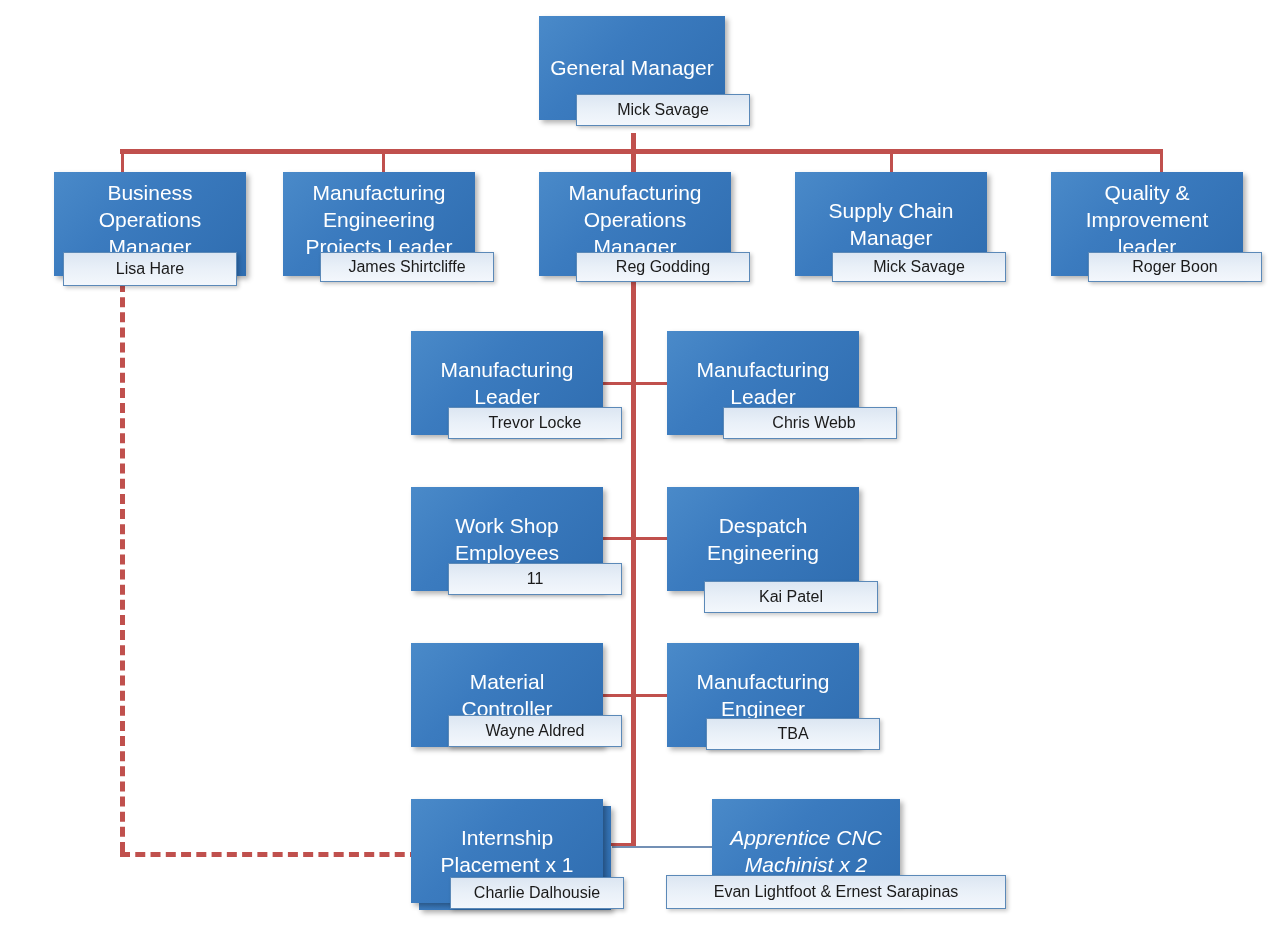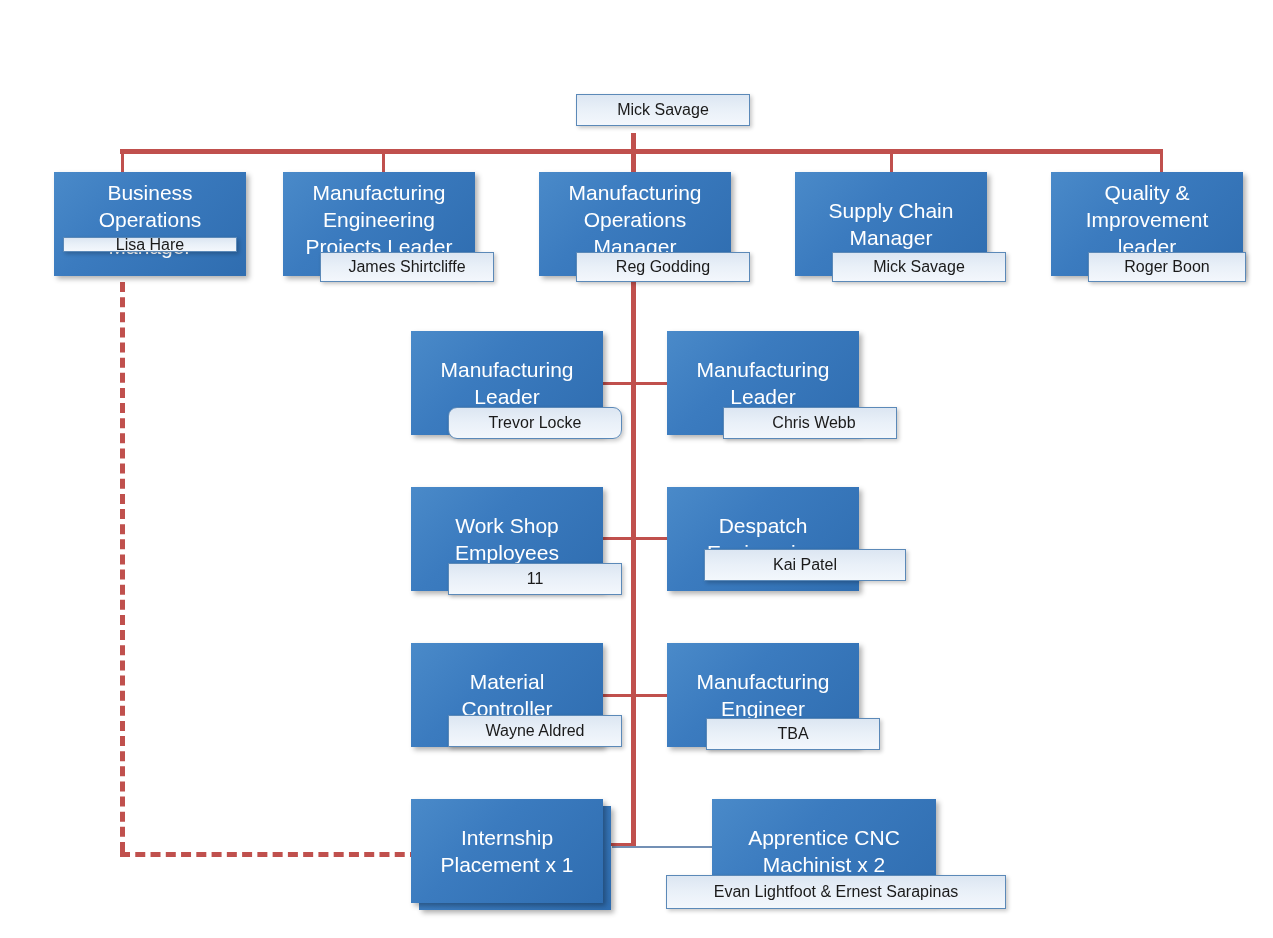--- a/index.html
+++ b/index.html
@@ -119,30 +119,33 @@
   <div class="line line-thin-h" style="left:600px; top:694px; width:34px;"></div>
   <div class="line line-thin-h" style="left:631px; top:694px; width:42px;"></div>
 
   <div class="line line-thin-h" style="left:608px; top:843px; width:28px;"></div>
 
   <div class="line-blue" style="left:612px; top:846px; width:100px;"></div>
 
   <div class="dashed-v" style="left:120px; top:282px; height:570px;"></div>
   <div class="dashed-h" style="left:120px; top:852px; width:300px;"></div>
 
+  <div class="node" style="left:539px; top:16px; width:186px; height:104px;">
+    <div class="node-title">General Manager</div>
+  </div>
   <div class="plate" style="left:576px; top:94px; width:174px; height:32px;">
     <span>Mick Savage</span>
   </div>
 
   <div class="node" style="left:26px; top:172px; width:192px; height:104px;margin-left:28px;">
     <div class="node-title tall">Business
 Operations
 Manager</div>
   </div>
-  <div class="plate" style="left:63px; top:237px; width:174px; height:15px;">
+  <div class="plate" style="left:63px; top:252px; width:174px; height:34px;">
     <span>Lisa Hare</span>
   </div>
 
   <div class="node" style="left:283px; top:172px; width:192px; height:104px;">
     <div class="node-title tall">Manufacturing
 Engineering
 Projects Leader</div>
   </div>
   <div class="plate" style="left:320px; top:252px; width:174px; height:30px;">
     <span>James Shirtcliffe</span>
@@ -163,29 +166,29 @@
   </div>
   <div class="plate" style="left:832px; top:252px; width:174px; height:30px;">
     <span>Mick Savage</span>
   </div>
 
   <div class="node" style="left:1051px; top:172px; width:192px; height:104px;padding-left:12px;">
     <div class="node-title tall">Quality &amp;
 Improvement
 leader</div>
   </div>
-  <div class="plate" style="left:1088px; top:252px; width:158px; height:30px;">
+  <div class="plate" style="left:1088px; top:252px; width:174px; height:30px;">
     <span>Roger Boon</span>
   </div>
 
   <div class="node" style="left:411px; top:331px; width:192px; height:104px;">
     <div class="node-title">Manufacturing
 Leader</div>
   </div>
-  <div class="plate" style="left:448px; top:407px; width:174px; height:32px;border-radius:9px;">
+  <div class="plate" style="left:448px; top:407px; width:174px; height:32px;">
     <span>Trevor Locke</span>
   </div>
 
   <div class="node" style="left:667px; top:331px; width:192px; height:104px;">
     <div class="node-title">Manufacturing
 Leader</div>
   </div>
   <div class="plate" style="left:723px; top:407px; width:174px; height:32px;padding-left:8px;">
     <span>Chris Webb</span>
   </div>
@@ -195,21 +198,21 @@
 Employees</div>
   </div>
   <div class="plate" style="left:448px; top:563px; width:174px; height:32px;">
     <span>11</span>
   </div>
 
   <div class="node" style="left:667px; top:487px; width:192px; height:104px;">
     <div class="node-title">Despatch
 Engineering</div>
   </div>
-  <div class="plate" style="left:704px; top:549px; width:202px; height:32px;">
+  <div class="plate" style="left:704px; top:581px; width:174px; height:32px;">
     <span>Kai Patel</span>
   </div>
 
   <div class="node" style="left:411px; top:643px; width:192px; height:104px;">
     <div class="node-title">Material
 Controller</div>
   </div>
   <div class="plate" style="left:448px; top:715px; width:174px; height:32px;">
     <span>Wayne Aldred</span>
   </div>
@@ -221,22 +224,25 @@
   <div class="plate" style="left:706px; top:718px; width:174px; height:32px;">
     <span>TBA</span>
   </div>
 
   <div class="node-ghost" style="left:419px; top:806px; width:192px; height:104px;"></div>
 
   <div class="node" style="left:411px; top:799px; width:192px; height:104px;">
     <div class="node-title">Internship
 Placement x 1</div>
   </div>
-
-  <div class="node" style="left:712px; top:799px; width:224px; height:104px;">
+  <div class="plate" style="left:450px; top:877px; width:174px; height:32px;">
+    <span>Charlie Dalhousie</span>
+  </div>
+
+  <div class="node" style="left:712px; top:799px; width:188px; height:104px;font-style:italic;">
     <div class="node-title">Apprentice CNC
 Machinist x 2</div>
   </div>
   <div class="plate" style="left:666px; top:875px; width:340px; height:34px;">
     <span>Evan Lightfoot &amp; Ernest Sarapinas</span>
   </div>
 
 </div>
 
 </body></html>

